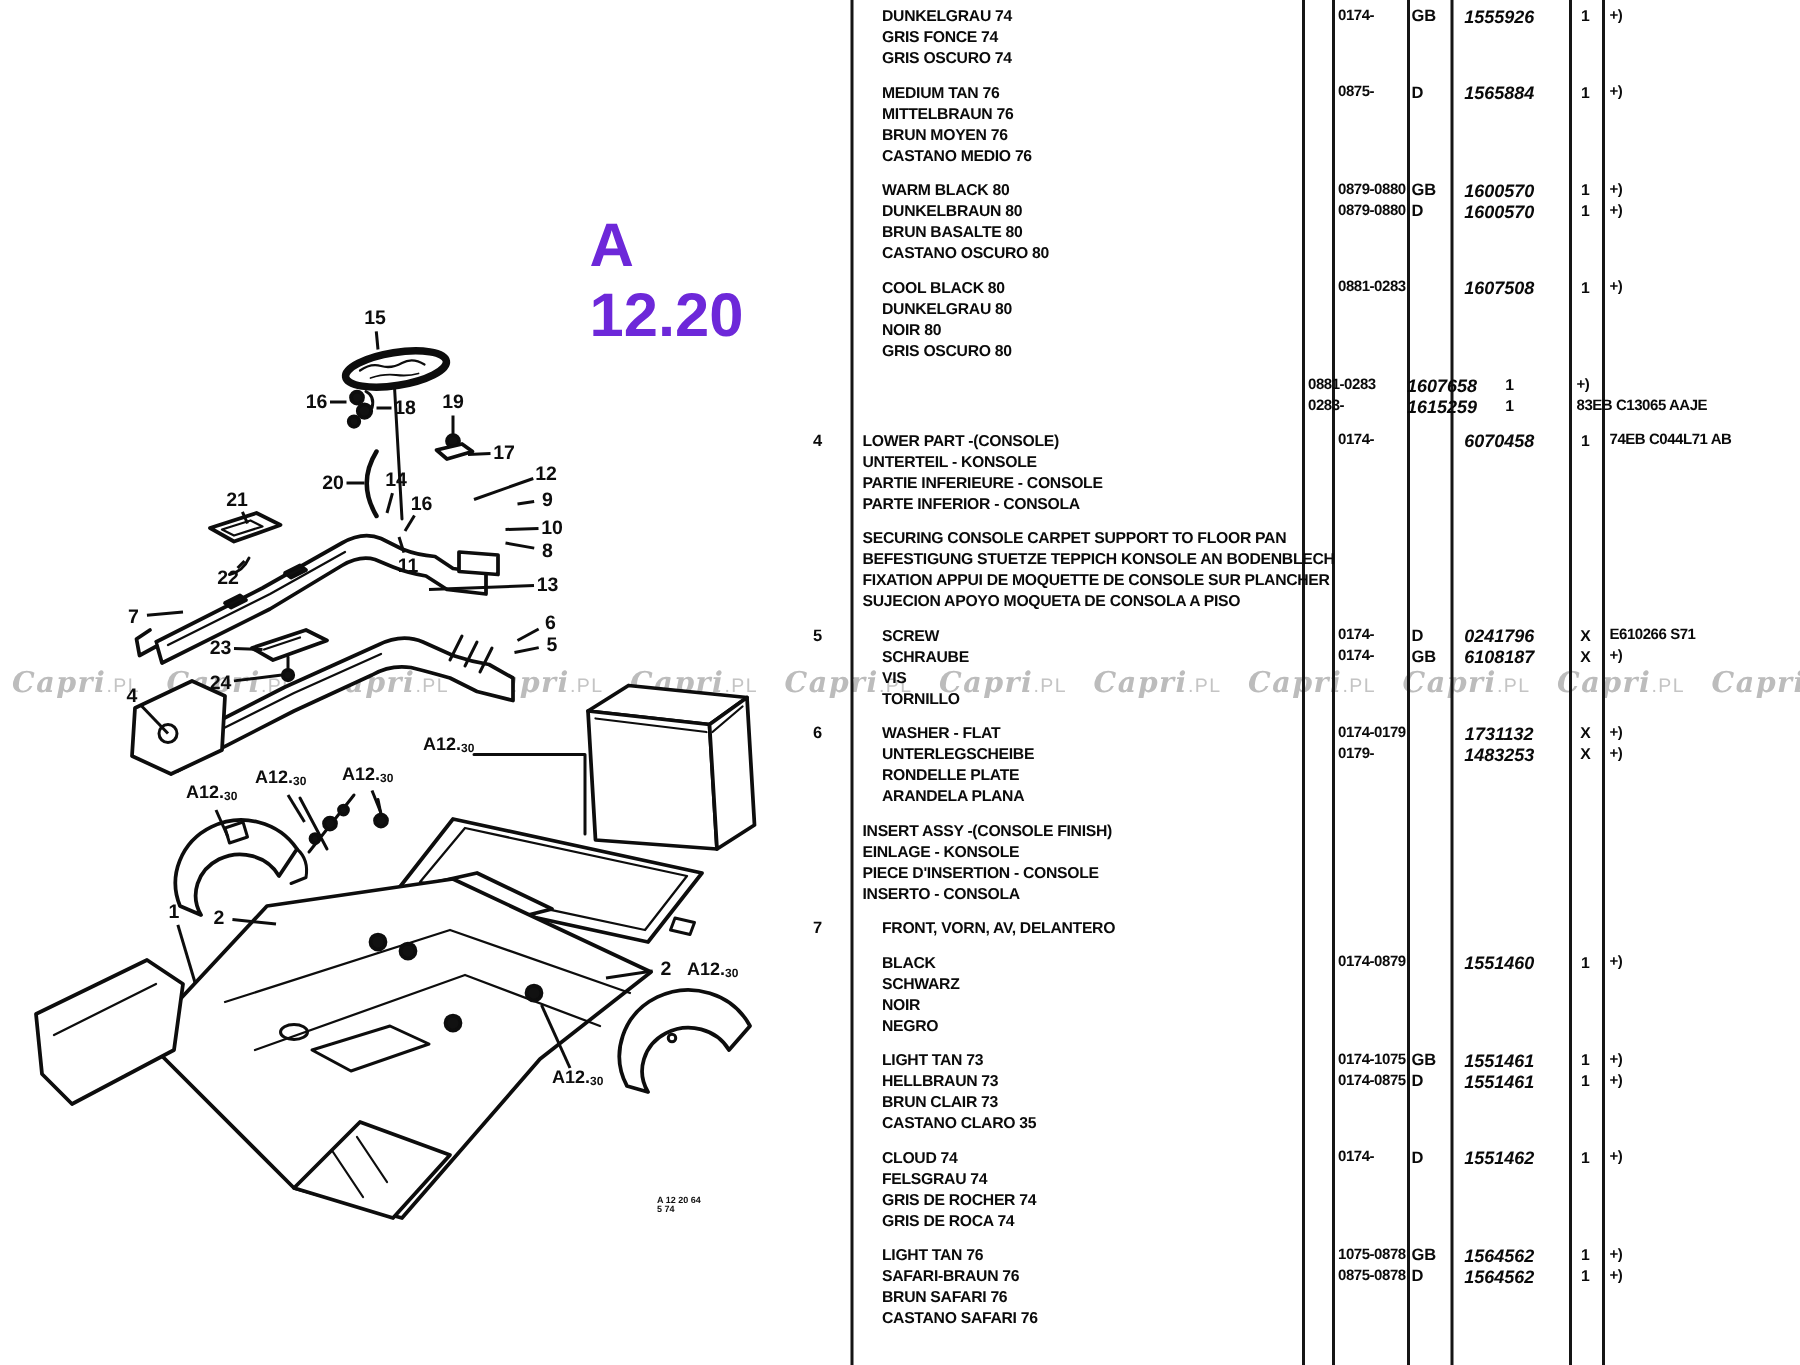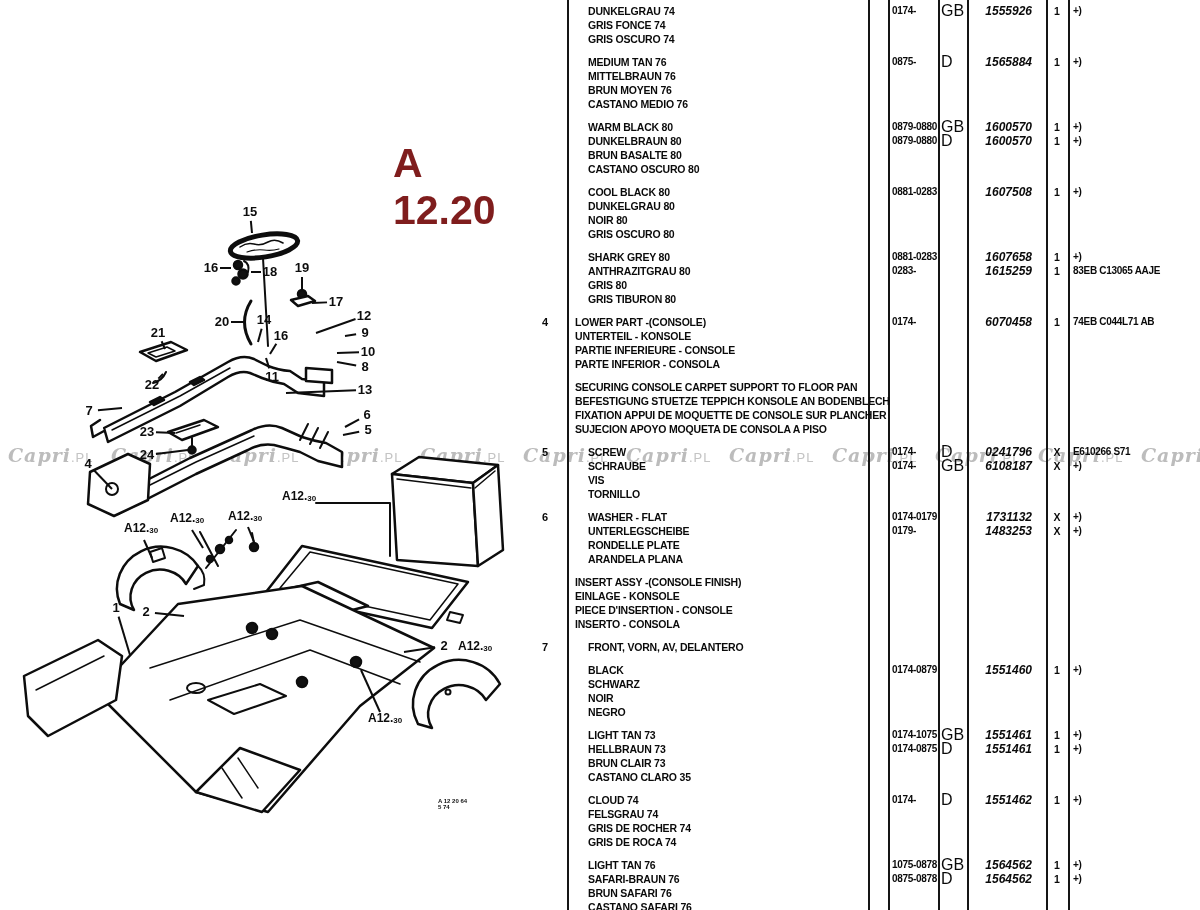--- a/index.html
+++ b/index.html
@@ -9,39 +9,39 @@
   }
   
   .watermark-layer{position:absolute;left:0;top:444px;width:992px;height:30px;z-index:1;white-space:nowrap;}
   .wm{position:absolute;top:0;color:#bcbcbc;}
   .wm .wm-script{font-family:"DejaVu Serif", serif;font-style:italic;font-weight:bold;font-size:19px;letter-spacing:1px;}
   .wm .wm-suffix{font-family:"Liberation Sans", sans-serif;font-size:13px;letter-spacing:1px;color:#c4c4c4;}
   
   .diagram{position:absolute;left:0;top:0;width:535px;height:910px;z-index:2;}
   .title{
     position:absolute;left:393px;top:140px;font-size:41px;font-weight:bold;
-    letter-spacing:0px;color:#7f1d1d;
+    letter-spacing:0px;color:#6d28d9;
   }
   .footnote{position:absolute;left:438px;top:798px;font-size:6px;font-weight:bold;line-height:6px;color:#111;}
   svg text{font-family:"Liberation Sans", sans-serif;}
   .callout-label{font-size:13px;font-weight:bold;fill:#0d0d0d;}
   .ref-main{font-size:12px;font-weight:bold;fill:#0d0d0d;}
   .ref-sub{font-size:8px;font-weight:bold;fill:#0d0d0d;}
   
   .rule{position:absolute;top:0;width:2px;height:910px;background:#151515;z-index:2;}
   .ptable{position:absolute;left:535px;top:0;width:665px;height:910px;z-index:3;padding-top:4px;box-sizing:border-box;}
   .group{display:grid;grid-template-columns:32px 301px 20px 50px 29px 79px 22px 1fr;margin-bottom:9px;}
   .cell{overflow:visible;}
   .line{height:14px;line-height:14px;white-space:nowrap;}
   .item-cell{padding-left:7px;font-size:11px;font-weight:bold;}
   .desc-cell{padding-left:8px;font-size:10.5px;font-weight:bold;letter-spacing:-0.2px;}
   .desc-cell .indent{padding-left:13px;}
   .date-cell{padding-left:4px;font-size:10px;font-weight:bold;letter-spacing:-0.3px;}
-  .market-cell{padding-left:3px;font-size:16px;font-weight:normal;}
-  .part-cell{text-align:right;padding-right:14px;font-size:12px;font-weight:bold;font-style:italic;letter-spacing:0px;}
+  .market-cell{padding-left:3px;font-size:11px;font-weight:bold;}
+  .part-cell{text-align:center;padding-right:14px;font-size:12px;font-weight:bold;font-style:italic;letter-spacing:0px;}
   .qty-cell{text-align:center;font-size:10.5px;font-weight:bold;}
   .remark-cell{padding-left:5px;font-size:10px;font-weight:bold;letter-spacing:-0.3px;}
 </style>
 </head>
 <body>
 
 <div class="page">
 
   <div class="watermark-layer" id="wm-layer">
       <span class="wm" style="left: 8px;"><span class="wm-script">Capri</span><span class="wm-suffix">.PL</span></span>
@@ -335,26 +335,20 @@
           <div class="line">1</div>
         </div>
         <div class="cell remark-cell">
           <div class="line">+)</div>
         </div>
       </div>
       <div class="group">
         <div class="cell item-cell">
           <div class="line"></div>
         </div>
-        <div class="cell desc-cell">
-          <div class="line indent">SHARK GREY 80</div>
-          <div class="line indent">ANTHRAZITGRAU 80</div>
-          <div class="line indent">GRIS 80</div>
-          <div class="line indent">GRIS TIBURON 80</div>
-        </div>
         <div class="cell gap-cell"></div>
         <div class="cell date-cell">
           <div class="line">0881-0283</div>
           <div class="line">0283-</div>
         </div>
         <div class="cell market-cell">
           <div class="line"></div>
           <div class="line"></div>
         </div>
         <div class="cell part-cell">

